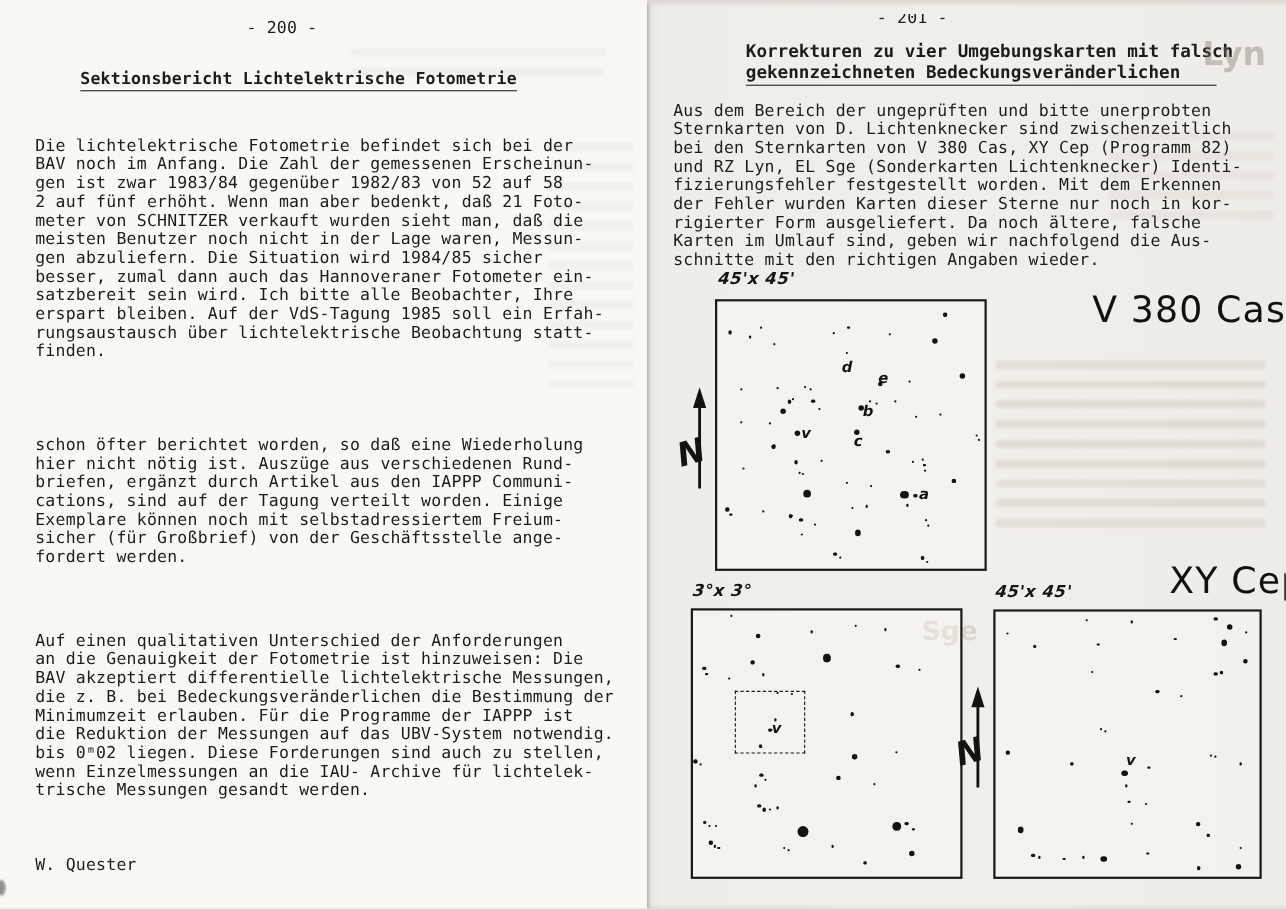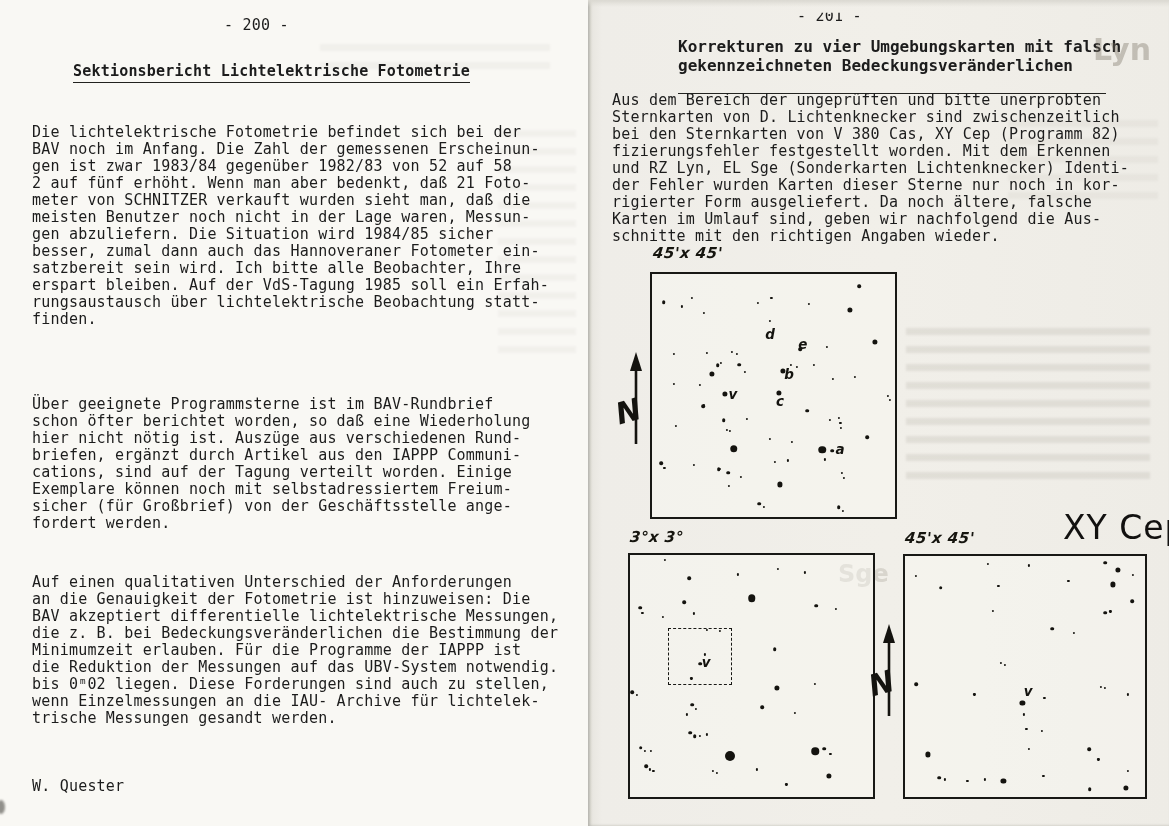--- a/index.html
+++ b/index.html
@@ -22,21 +22,21 @@
     background:linear-gradient(180deg,#dcdad3,rgba(220,218,211,0));
   }
   .pagenum{position:absolute;font-size:15px;letter-spacing:0.2px;}
   .clip-top{clip-path:inset(32% 0 0 0);}
   .doc-title{
     position:absolute;font-size:15px;font-weight:bold;letter-spacing:0.2px;
     white-space:pre;
   }
   .u{border-bottom:1.6px solid #22221f;padding-bottom:2px;}
   .title2line{white-space:pre;line-height:19px;}
-  .title2line.u2{border-bottom:1.6px solid #22221f;padding-bottom:18px;width:428px;}
+  .title2line.u2{border-bottom:1.6px solid #22221f;padding-bottom:2px;width:428px;}
   .para{position:absolute;font-size:15px;letter-spacing:0.2px;line-height:17px;}
   .tline{white-space:pre;}
   .signature{position:absolute;font-size:15px;letter-spacing:0.2px;white-space:pre;}
   .chartbox{
     position:absolute;border:2px solid #181815;background:rgba(252,251,247,0.35);
   }
   .star{position:absolute;background:#14130f;border-radius:50%;transform:translate(-50%,-50%);}
   .star-label{
     position:absolute;transform:translate(-50%,-50%);
     font-family:"DejaVu Sans", sans-serif;font-style:italic;font-weight:bold;
@@ -87,21 +87,20 @@
         <div class="tline">meter von SCHNITZER verkauft wurden sieht man, daß die</div>
         <div class="tline">meisten Benutzer noch nicht in der Lage waren, Messun-</div>
         <div class="tline">gen abzuliefern. Die Situation wird 1984/85 sicher</div>
         <div class="tline">besser, zumal dann auch das Hannoveraner Fotometer ein-</div>
         <div class="tline">satzbereit sein wird. Ich bitte alle Beobachter, Ihre</div>
         <div class="tline">erspart bleiben. Auf der VdS-Tagung 1985 soll ein Erfah-</div>
         <div class="tline">rungsaustausch über lichtelektrische Beobachtung statt-</div>
         <div class="tline">finden.</div>
       </div>
     <div class="para" style="left:32px;top:396px;">
-        <div class="tline">Über geeignete Programmsterne ist im BAV-Rundbrief</div>
         <div class="tline">schon öfter berichtet worden, so daß eine Wiederholung</div>
         <div class="tline">hier nicht nötig ist. Auszüge aus verschiedenen Rund-</div>
         <div class="tline">briefen, ergänzt durch Artikel aus den IAPPP Communi-</div>
         <div class="tline">cations, sind auf der Tagung verteilt worden. Einige</div>
         <div class="tline">Exemplare können noch mit selbstadressiertem Freium-</div>
         <div class="tline">sicher (für Großbrief) von der Geschäftsstelle ange-</div>
         <div class="tline">fordert werden.</div>
       </div>
     <div class="para" style="left:32px;top:574px;">
         <div class="tline">Auf einen qualitativen Unterschied der Anforderungen</div>
@@ -125,34 +124,35 @@
 
     <div style="position:absolute;left:90px;top:37px;font-weight:bold;">
       <div class="title2line">Korrekturen zu vier Umgebungskarten mit falsch</div>
       <div class="title2line u2">gekennzeichneten Bedeckungsveränderlichen</div>
     </div>
 
     <div class="para" style="left:24px;top:92px;">
         <div class="tline">Aus dem Bereich der ungeprüften und bitte unerprobten</div>
         <div class="tline">Sternkarten von D. Lichtenknecker sind zwischenzeitlich</div>
         <div class="tline">bei den Sternkarten von V 380 Cas, XY Cep (Programm 82)</div>
+        <div class="tline">und RZ Lyn, EL Sge (Sonderkarten Lichtenknecker) Identi-</div>
         <div class="tline">fizierungsfehler festgestellt worden. Mit dem Erkennen</div>
-        <div class="tline">und RZ Lyn, EL Sge (Sonderkarten Lichtenknecker) Identi-</div>
         <div class="tline">der Fehler wurden Karten dieser Sterne nur noch in kor-</div>
         <div class="tline">rigierter Form ausgeliefert. Da noch ältere, falsche</div>
         <div class="tline">Karten im Umlauf sind, geben wir nachfolgend die Aus-</div>
         <div class="tline">schnitte mit den richtigen Angaben wieder.</div>
       </div>
 
     <div class="ghost-label" style="left:505px;top:32px;font-size:30px;">Lyn</div>
     <div class="ghost-label" style="left:250px;top:560px;font-size:24px;opacity:.55;">Sge</div>
     <div class="ghost-lines" style="left:318px;top:328px;width:244px;height:155px;"></div>
     <div class="ghost-lines" style="left:420px;top:120px;width:150px;height:80px;opacity:.5;"></div>
 
     <div class="scale-label" style="left:65px;top:244px;">45'x 45'</div>
+    <div class="star-name" style="left:405px;top:262px;">V 380 Cas</div>
     <svg class="compass" style="left:27px;top:350px;" width="36" height="100" viewBox="0 0 36 100">
       <line x1="21" y1="16" x2="21" y2="94" stroke="#14130f" stroke-width="2.6"></line>
       <polygon points="21,2 15,21 27,21" fill="#14130f"></polygon>
       <text x="1" y="72" font-size="30" font-style="italic" font-weight="bold" font-family="DejaVu Sans, sans-serif" fill="#14130f" transform="rotate(-16 12 62)">N</text>
     </svg>
     <div class="chartbox" style="left:62px;top:272px;width:243px;height:243px;">
         <span class="star" style="left: 4.8%; top: 11.5%; width: 3.6px; height: 3.6px;"></span>
         <span class="star" style="left: 12.3%; top: 13.3%; width: 2.2px; height: 2.2px;"></span>
         <span class="star" style="left: 16.5%; top: 9.7%; width: 2.2px; height: 2.2px;"></span>
         <span class="star" style="left: 21.5%; top: 16%; width: 2.2px; height: 2.2px;"></span>

